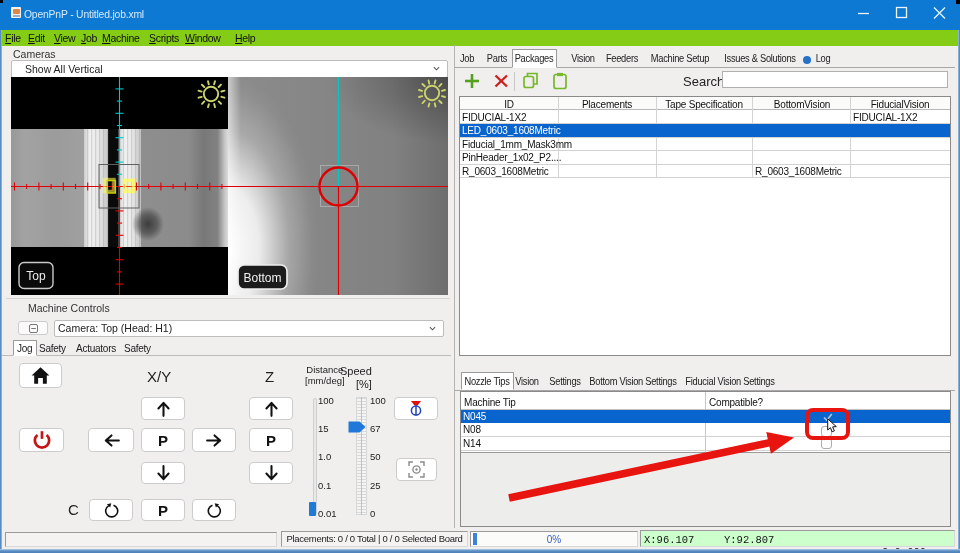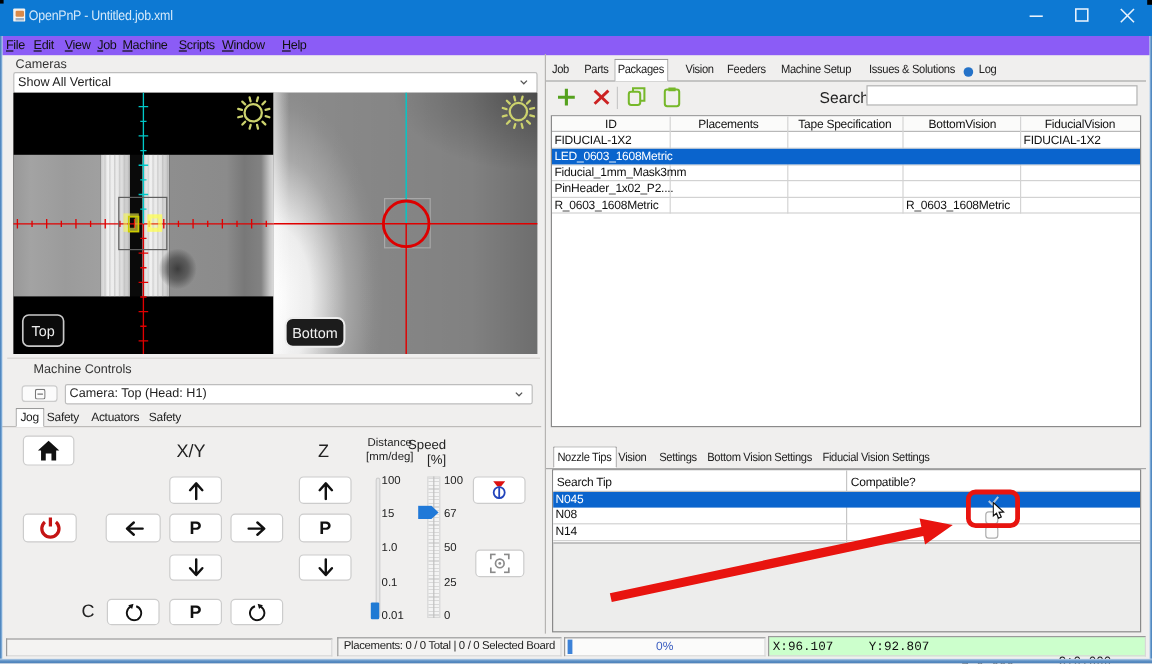--- a/index.html
+++ b/index.html
@@ -1,19 +1,19 @@
 <!DOCTYPE html>
 <html><head><meta charset="utf-8"><style>
 *{margin:0;padding:0;box-sizing:border-box}
 html,body{width:960px;height:553px;overflow:hidden}
 body{font-family:"Liberation Sans",sans-serif;background:#f0efee;position:relative}
 .ab{position:absolute}
 .titlebar{left:0;top:0;width:960px;height:30px;background:#0d79d3}
 .title{left:24px;top:8px;font-size:11.5px;letter-spacing:-0.2px;color:#d5e9fa;transform:scaleX(0.9);transform-origin:0 0}
-.menubar{left:2px;top:30px;width:956px;height:16px;background:#8b5cf6}
+.menubar{left:2px;top:30px;width:956px;height:16px;background:#84cc16}
 .mi{top:2px;font-size:10.5px;color:#111;letter-spacing:-0.3px}
 .lbl{font-size:10.5px;color:#333}
 .dd{background:#fff;border:1px solid #bdbdbd;border-radius:2px;font-size:10.5px;color:#222}
 .chev{position:absolute;right:7px;top:50%;margin-top:-4px;width:7px;height:7px}
 .jbtn{background:#fff;border:1px solid #ccc;border-radius:4px;display:flex;align-items:center;justify-content:center}
 .tabsel{background:#fff;border:1px solid #9a9a9a;border-bottom:1px solid #fff;border-radius:1px}
 .tabtxt{font-size:10px;color:#222;letter-spacing:-0.25px}
 .tabc{font-size:10px;color:#222;letter-spacing:-0.3px;transform:translateX(-50%) scaleX(0.93);white-space:nowrap}
 .cell{position:absolute;font-size:10px;color:#111;white-space:nowrap;letter-spacing:-0.2px}
 .sp{border:1px solid #9a9a9a;border-bottom-color:#d8d8d8;border-right-color:#d8d8d8;background:#f4f3f2}
@@ -38,21 +38,21 @@
 <span class="ab mi" style="left:3px"><u>F</u>ile</span>
 <span class="ab mi" style="left:26px"><u>E</u>dit</span>
 <span class="ab mi" style="left:52px"><u>V</u>iew</span>
 <span class="ab mi" style="left:79px"><u>J</u>ob</span>
 <span class="ab mi" style="left:100px"><u>M</u>achine</span>
 <span class="ab mi" style="left:147px"><u>S</u>cripts</span>
 <span class="ab mi" style="left:183px"><u>W</u>indow</span>
 <span class="ab mi" style="left:233px"><u>H</u>elp</span>
 </div>
 <div class="ab lbl" style="left:13px;top:48px">Cameras</div>
-<div class="ab dd" style="left:11px;top:60px;width:437px;height:18px;line-height:16px;padding-left:3px">Show All Vertical<svg class="chev" viewBox="0 0 8 8">
+<div class="ab dd" style="left:11px;top:60px;width:437px;height:18px;line-height:16px;padding-left:13px">Show All Vertical<svg class="chev" viewBox="0 0 8 8">
       <path d="M1 2.5 L4 5.5 L7 2.5" stroke="#555" stroke-width="1.2" fill="none"></path>
     </svg></div>
 <svg class="ab" style="left:11px;top:77px" width="437" height="218" viewBox="0 0 437 218">
     <defs>
       <radialGradient id="glow" gradientUnits="userSpaceOnUse" cx="216" cy="172" r="92" gradientTransform="translate(216,172) scale(1,1.9) translate(-216,-172)">
         <stop offset="0" stop-color="#ffffff"></stop>
         <stop offset="0.35" stop-color="#efefef"></stop>
         <stop offset="0.68" stop-color="#aaaaaa"></stop>
         <stop offset="0.92" stop-color="#909090"></stop>
         <stop offset="1" stop-color="#8c8c8c"></stop>
@@ -387,21 +387,21 @@
 <div class="ab" style="left:455px;top:390px;width:500px;height:1px;background:#a8a8a8"></div>
 <div class="ab tabsel" style="left:461px;top:372px;width:53px;height:18px"></div>
 <div class="ab tabc" style="left:487px;top:376px">Nozzle Tips</div>
 <div class="ab tabc" style="left:527px;top:376px">Vision</div>
 <div class="ab tabc" style="left:565px;top:376px">Settings</div>
 <div class="ab tabc" style="left:633px;top:376px">Bottom Vision Settings</div>
 <div class="ab tabc" style="left:730px;top:376px">Fiducial Vision Settings</div>
 <div class="ab" style="left:460px;top:391px;width:491px;height:136px;background:#ededec;border:1px solid #8a8a8a"></div>
 <div class="ab" style="left:461px;top:392px;width:489px;height:61px;background:#fff;border-bottom:1px solid #9a9a9a"></div>
 <div class="ab" style="left:705px;top:392px;width:1px;height:61px;background:#c6c6c6"></div>
-<div class="cell" style="left:464px;top:397px">Search Tip</div>
+<div class="cell" style="left:464px;top:397px">Machine Tip</div>
 <div class="cell" style="left:709px;top:397px">Compatible?</div>
 <div class="ab" style="left:461px;top:408.5px;width:489px;height:1px;background:#c2c2c2"></div>
 <div class="ab" style="left:461px;top:409.5px;width:489px;height:13.5px;background:#0a64cd"></div>
 <div class="ab" style="left:461px;top:435.5px;width:489px;height:1px;background:#d2d2d2"></div>
 <div class="ab" style="left:461px;top:449.5px;width:489px;height:1px;background:#d2d2d2"></div>
 <div class="cell" style="left:463px;top:410.5px;color:#fff">N045</div>
 <div class="cell" style="left:463px;top:424px">N08</div>
 <div class="cell" style="left:463px;top:437.5px">N14</div>
 <svg class="ab" style="left:822px;top:412px" width="12" height="11" viewBox="0 0 12 11">
     <path d="M2 5.5 L4.8 8.3 L9.8 2" fill="none" stroke="#aec4dd" stroke-width="1.7"></path>

